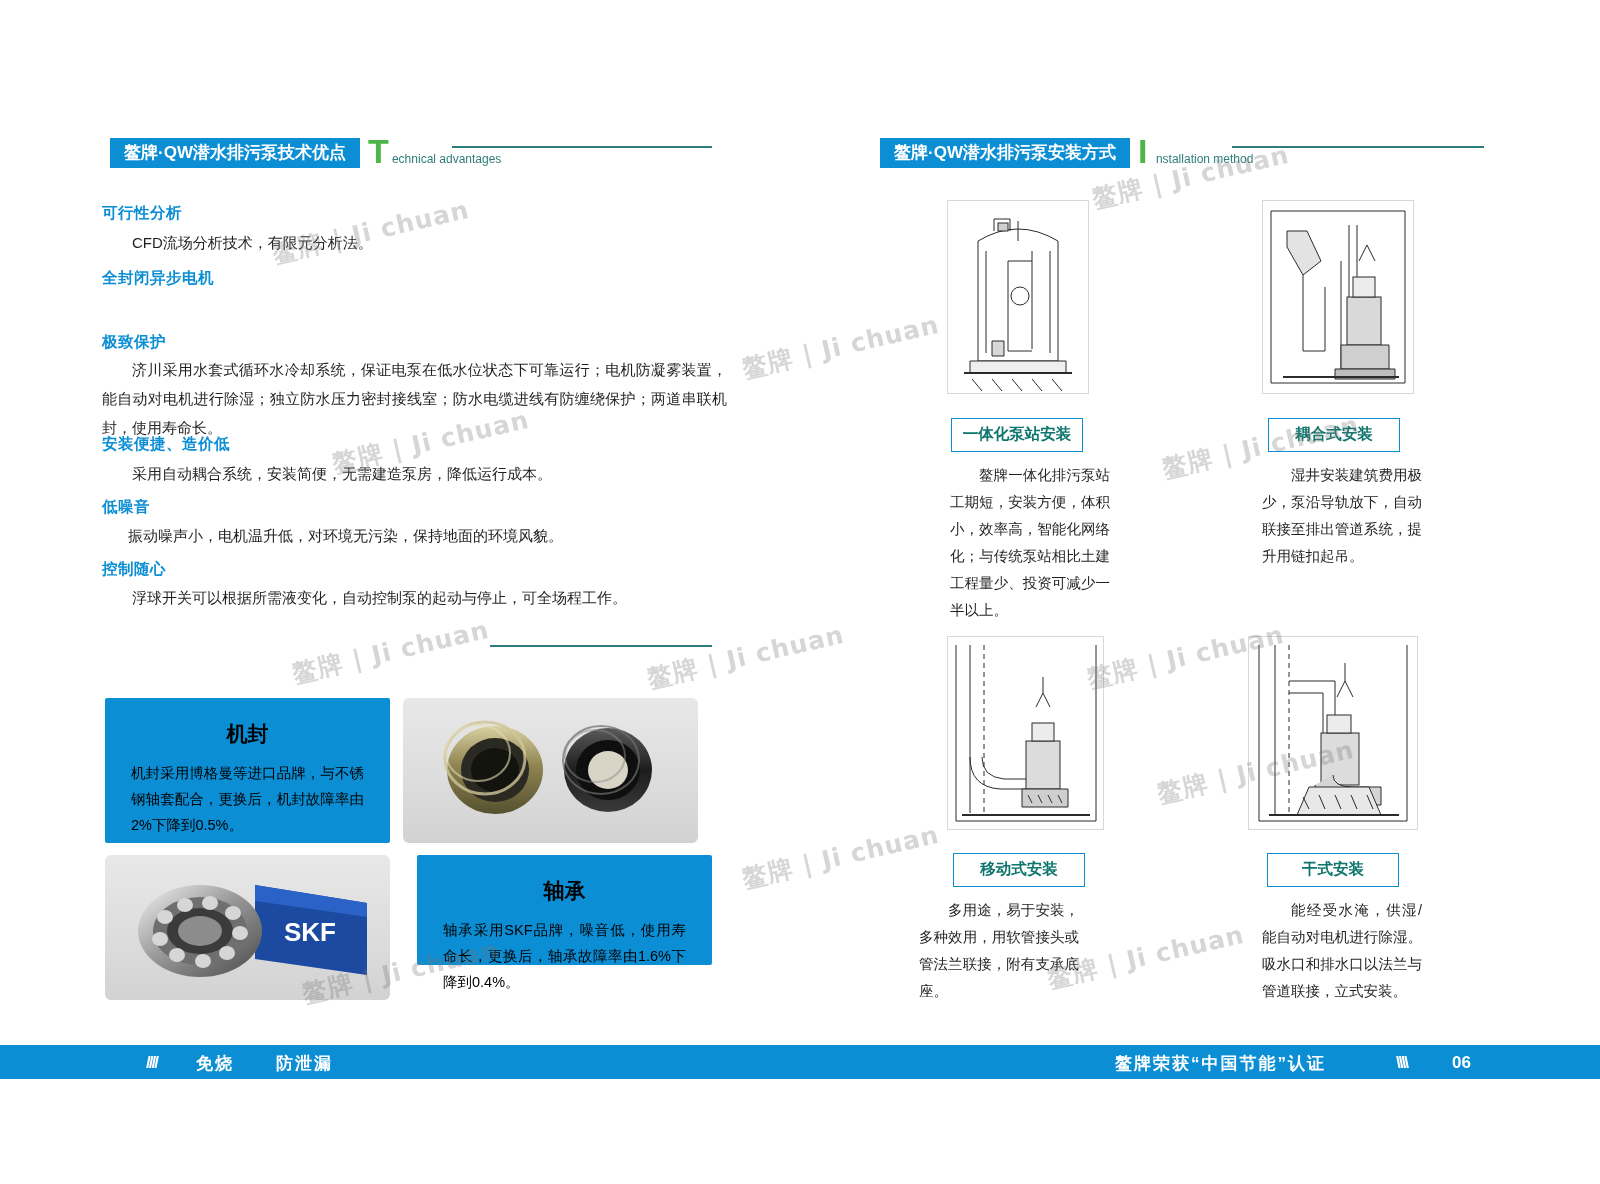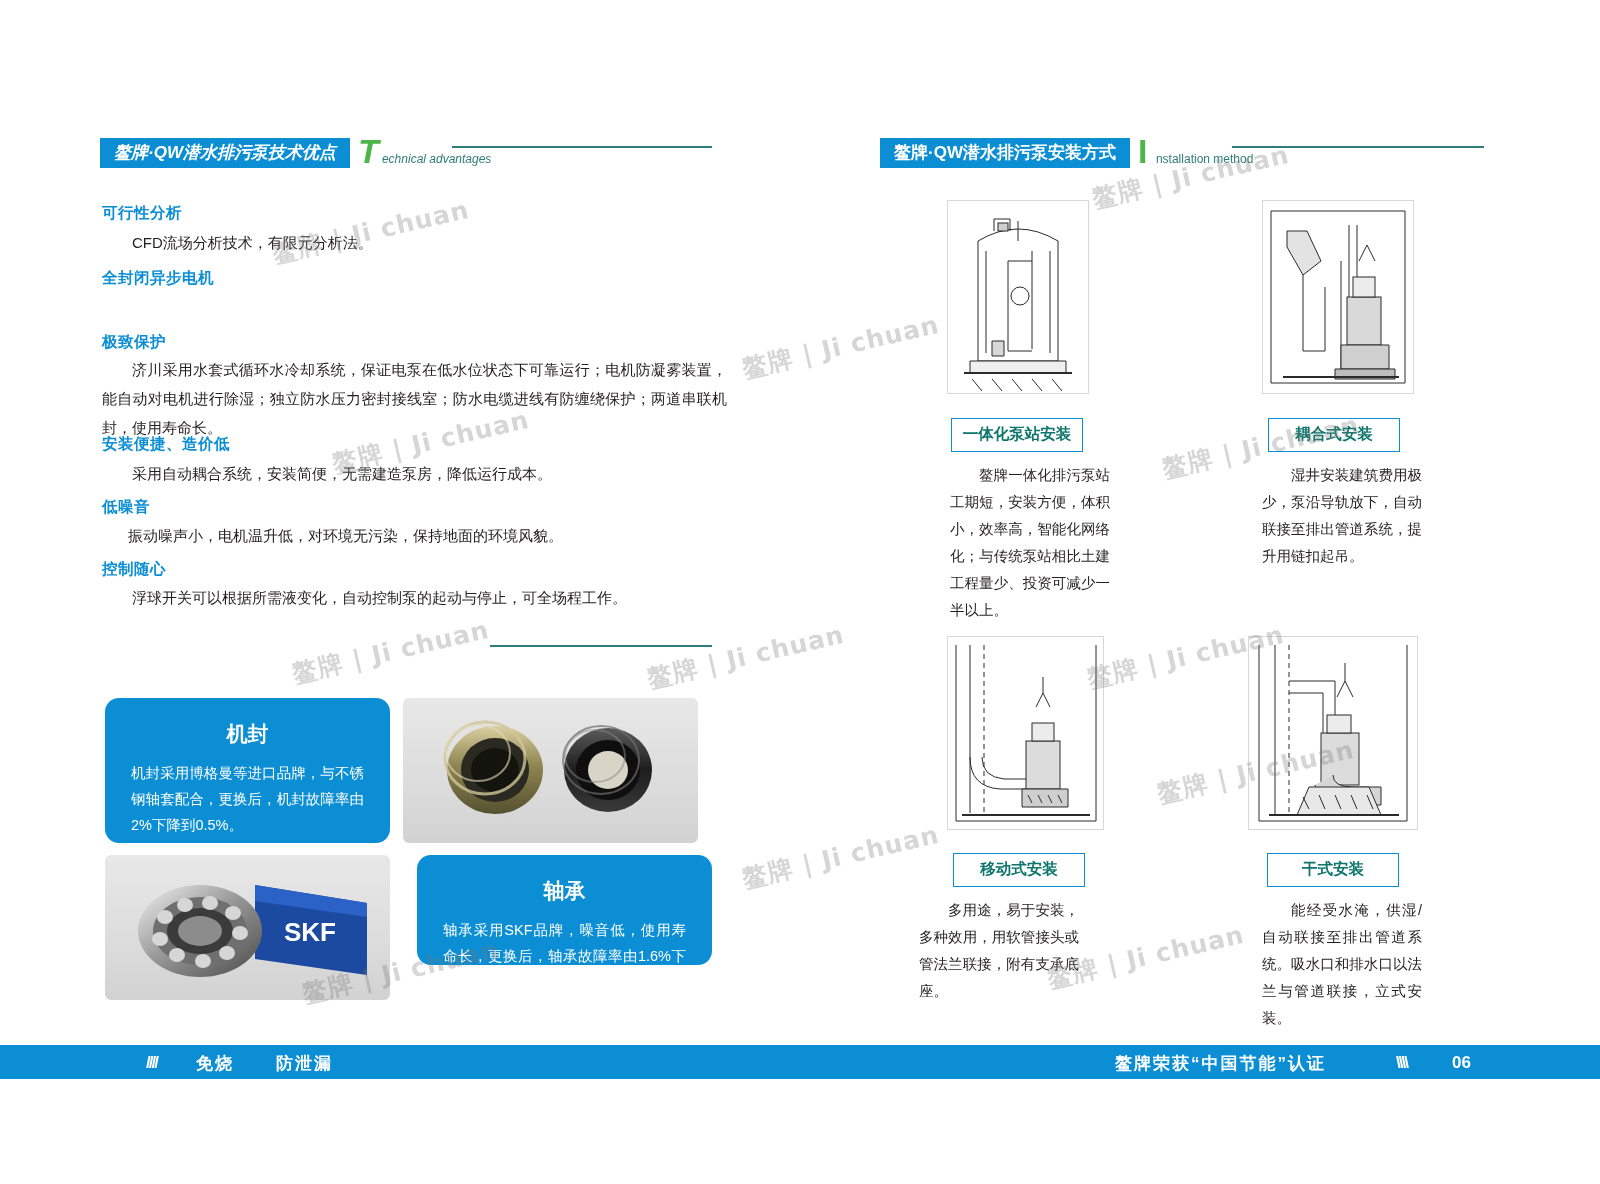--- a/index.html
+++ b/index.html
@@ -81,22 +81,22 @@
     font-size:15px;
     line-height:29px;
     color:#231f20;
     text-align:justify;
   }
 
   
   .blue-box{
     position:absolute;
     background:#0b8ed4;
-    color:#ffffff;
-    border-radius:14px;
+    color:#000000;
+    border-radius:2px;
   }
   .blue-box .bb-title{
     text-align:center;
     font-size:21px;
     font-weight:700;
     margin-top:22px;
   }
   .blue-box .bb-body{
     font-size:14.5px;
     line-height:26px;
@@ -148,21 +148,21 @@
   .foot-txt{font-size:17px;font-weight:700;letter-spacing:2px;}
 
   
   svg{display:block;}
 </style>
 </head>
 <body>
 
 <div class="page">
 
-  <div class="sec-head" style="left:100px;top:138px;font-style:italic;">
+  <div class="sec-head" style="left:110px;top:138px;">
     <span class="sec-tag">鳌牌·QW潜水排污泵技术优点</span><span class="sec-en" style="width:300px;">
       <span class="cap">T</span>
       <span class="rest">echnical advantages</span>
     </span>
   </div>
   <div class="sec-rule" style="left:452px;top:146px;width:260px;"></div>
 
   <div class="sub-title" style="left:102px;top:203px;">可行性分析</div>
   <div class="body-text" style="left:132px;top:228px;width:600px;">CFD流场分析技术，有限元分析法。</div>
 
@@ -338,21 +338,21 @@
         <path d="M96 44 L96 26"></path>
         <path d="M20 178 L150 178" stroke-width="2"></path>
       </g>
     </svg>
   </div>
 
   <div class="cap-box" style="left:953px;top:853px;width:130px;">移动式安装</div>
   <div class="cap-box" style="left:1267px;top:853px;width:130px;">干式安装</div>
 
   <div class="cap-text" style="left:919px;top:897px;width:160px;text-indent:29px;">多用途，易于安装，多种效用，用软管接头或管法兰联接，附有支承底座。</div>
-  <div class="cap-text" style="left:1262px;top:897px;width:160px;text-indent:29px;">能经受水淹，供湿/自动联接至排出管道系统。吸水口和排水口以法兰与管道联接，立式安装。</div>
+  <div class="cap-text" style="left:1262px;top:897px;width:160px;text-indent:29px;">能经受水淹，供湿/能自动对电机进行除湿。吸水口和排水口以法兰与管道联接，立式安装。</div>
 
   <div class="footbar" style="top:1045px;"></div>
   <div class="foot-inner pgnum" style="left:108px;top:1082px;">05</div>
   <div class="foot-inner slashes" style="left:146px;top:1053px;">////</div>
   <div class="foot-inner foot-txt" style="left:196px;top:1052px;">免烧</div>
   <div class="foot-inner foot-txt" style="left:276px;top:1052px;">防泄漏</div>
   <div class="foot-inner foot-txt" style="left:1115px;top:1052px;">鳌牌荣获“中国节能”认证</div>
   <div class="foot-inner slashes" style="left:1396px;top:1053px;">\\\\</div>
   <div class="foot-inner pgnum" style="left:1452px;top:1053px;">06</div>
 

